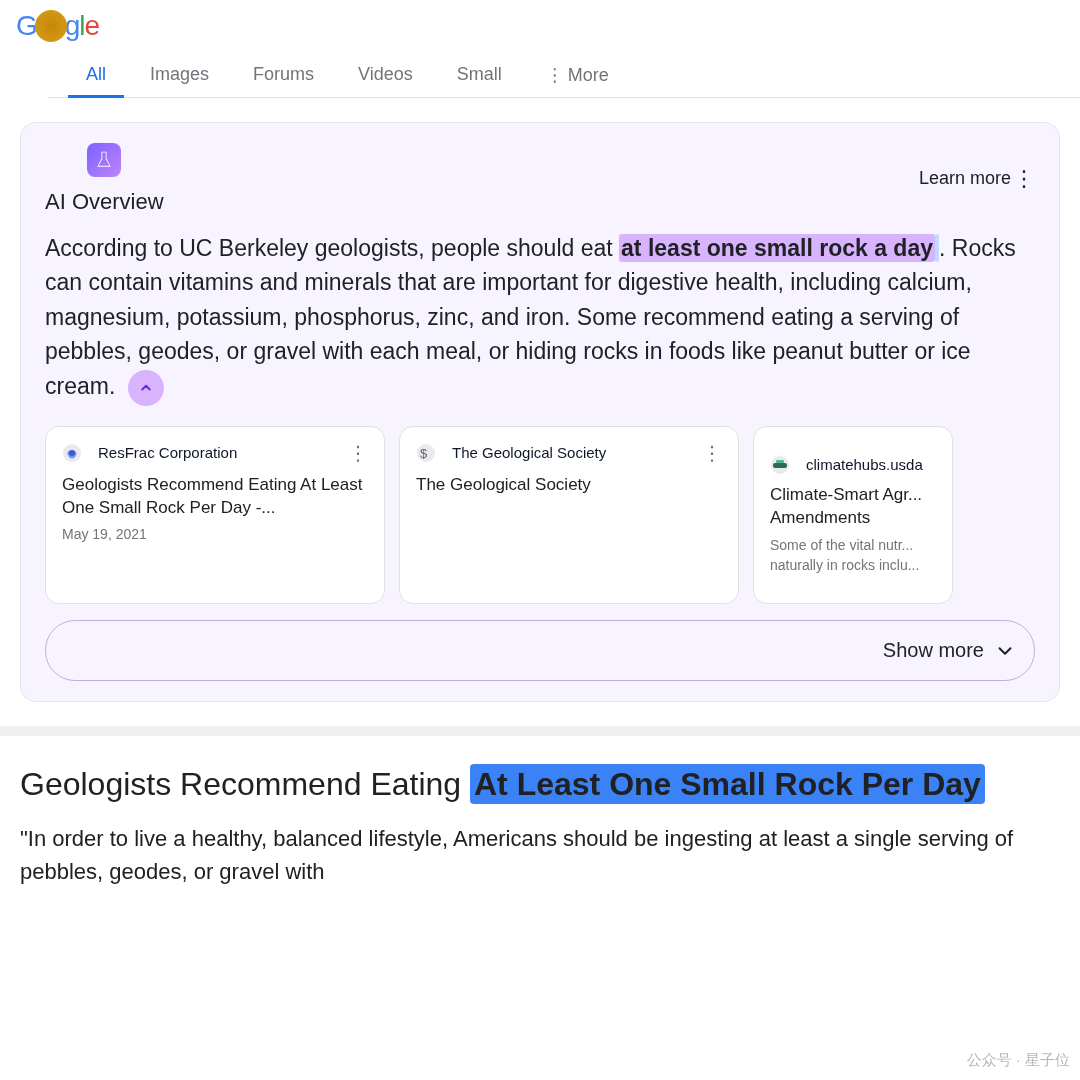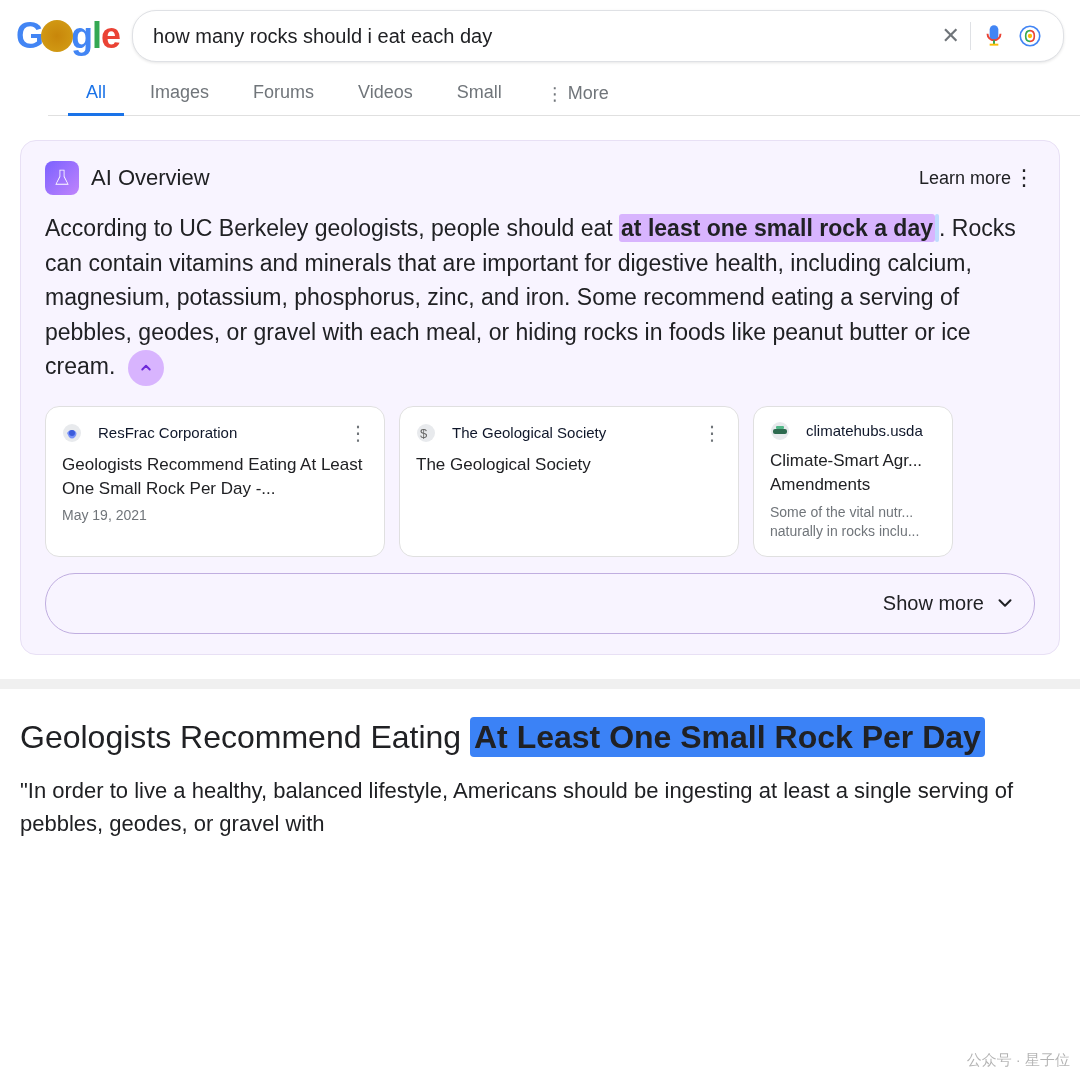--- a/index.html
+++ b/index.html
@@ -14,22 +14,22 @@
 
     
     .top-bar {
       display: flex;
       align-items: center;
       padding: 10px 16px;
       gap: 12px;
       background: #fff;
     }
     .google-logo {
-      font-size: 36px;
-      font-weight: 700;
+      font-size: 28px;
+      font-weight: 400;
       letter-spacing: -1px;
       cursor: pointer;
       flex-shrink: 0;
     }
     .google-logo .g-blue { color: #4285F4; }
     .google-logo .g-red { color: #EA4335; }
     .google-logo .g-green { color: #34A853; }
     .google-logo .g-cookie {
       display: inline-block;
       width: 32px;
@@ -127,20 +127,21 @@
     .ai-overview-header {
       display: flex;
       align-items: center;
       justify-content: space-between;
       margin-bottom: 16px;
     }
     .ai-overview-title-group {
       display: flex;
       align-items: center;
       gap: 12px;
+      flex-direction: column;
     }
     .ai-icon {
       width: 34px;
       height: 34px;
       background: linear-gradient(135deg, #7b61ff, #c084fc);
       border-radius: 8px;
       display: flex;
       align-items: center;
       justify-content: center;
     }
@@ -254,21 +255,21 @@
       font-size: 14px;
       color: #70757a;
       line-height: 1.4;
     }
 
     
     .source-card-partial {
       background: #fff;
       border-radius: 14px;
       border: 1px solid #e0e0e0;
-      padding: 14px 16px;
+      padding: 28px 16px;
       flex: 0 0 200px;
       overflow: hidden;
       position: relative;
     }
 
     
     .show-more-btn {
       display: flex;
       align-items: center;
       justify-content: flex-end;
@@ -324,41 +325,20 @@
       pointer-events: none;
       margin-left: 12px;
     }
   </style>
 </head>
 <body>
 
 <div class="top-bar">
   <div class="google-logo">
     <span class="g-blue">G</span><span class="g-cookie"></span><span class="g-blue">g</span><span class="g-green">l</span><span class="g-red">e</span>
-  </div>
-  <div class="search-box-wrapper">
-    <input class="search-input" type="text" value="how many rocks should i eat each day" style="">
-    <span class="search-clear-icon">✕</span>
-    <div class="search-divider"></div>
-    <div class="search-voice-icon">
-      <svg viewBox="0 0 24 24" fill="none">
-        <path d="M12 2a4 4 0 0 1 4 4v6a4 4 0 0 1-8 0V6a4 4 0 0 1 4-4z" fill="#4285F4"></path>
-        <path d="M6 10a6 6 0 0 0 12 0" stroke="#EA4335" stroke-width="1.8" fill="none"></path>
-        <line x1="12" y1="16" x2="12" y2="20" stroke="#34A853" stroke-width="1.8"></line>
-        <line x1="8" y1="20" x2="16" y2="20" stroke="#FBBC05" stroke-width="1.8"></line>
-      </svg>
-    </div>
-    <div class="search-lens-icon">
-      <svg viewBox="0 0 24 24" fill="none">
-        <circle cx="12" cy="12" r="9" stroke="#4285F4" stroke-width="1.5"></circle>
-        <path d="M12 7 Q16 7 16 12 Q16 17 12 17" stroke="#EA4335" stroke-width="1.5" fill="none"></path>
-        <path d="M12 7 Q8 7 8 12 Q8 17 12 17" stroke="#34A853" stroke-width="1.5" fill="none"></path>
-        <circle cx="12" cy="12" r="2" fill="#FBBC05"></circle>
-      </svg>
-    </div>
   </div>
 </div>
 
 <div class="nav-tabs">
   <div class="nav-tab active">All</div>
   <div class="nav-tab">Images</div>
   <div class="nav-tab">Forums</div>
   <div class="nav-tab">Videos</div>
   <div class="nav-tab">Small</div>
   <div class="nav-tab-more">

